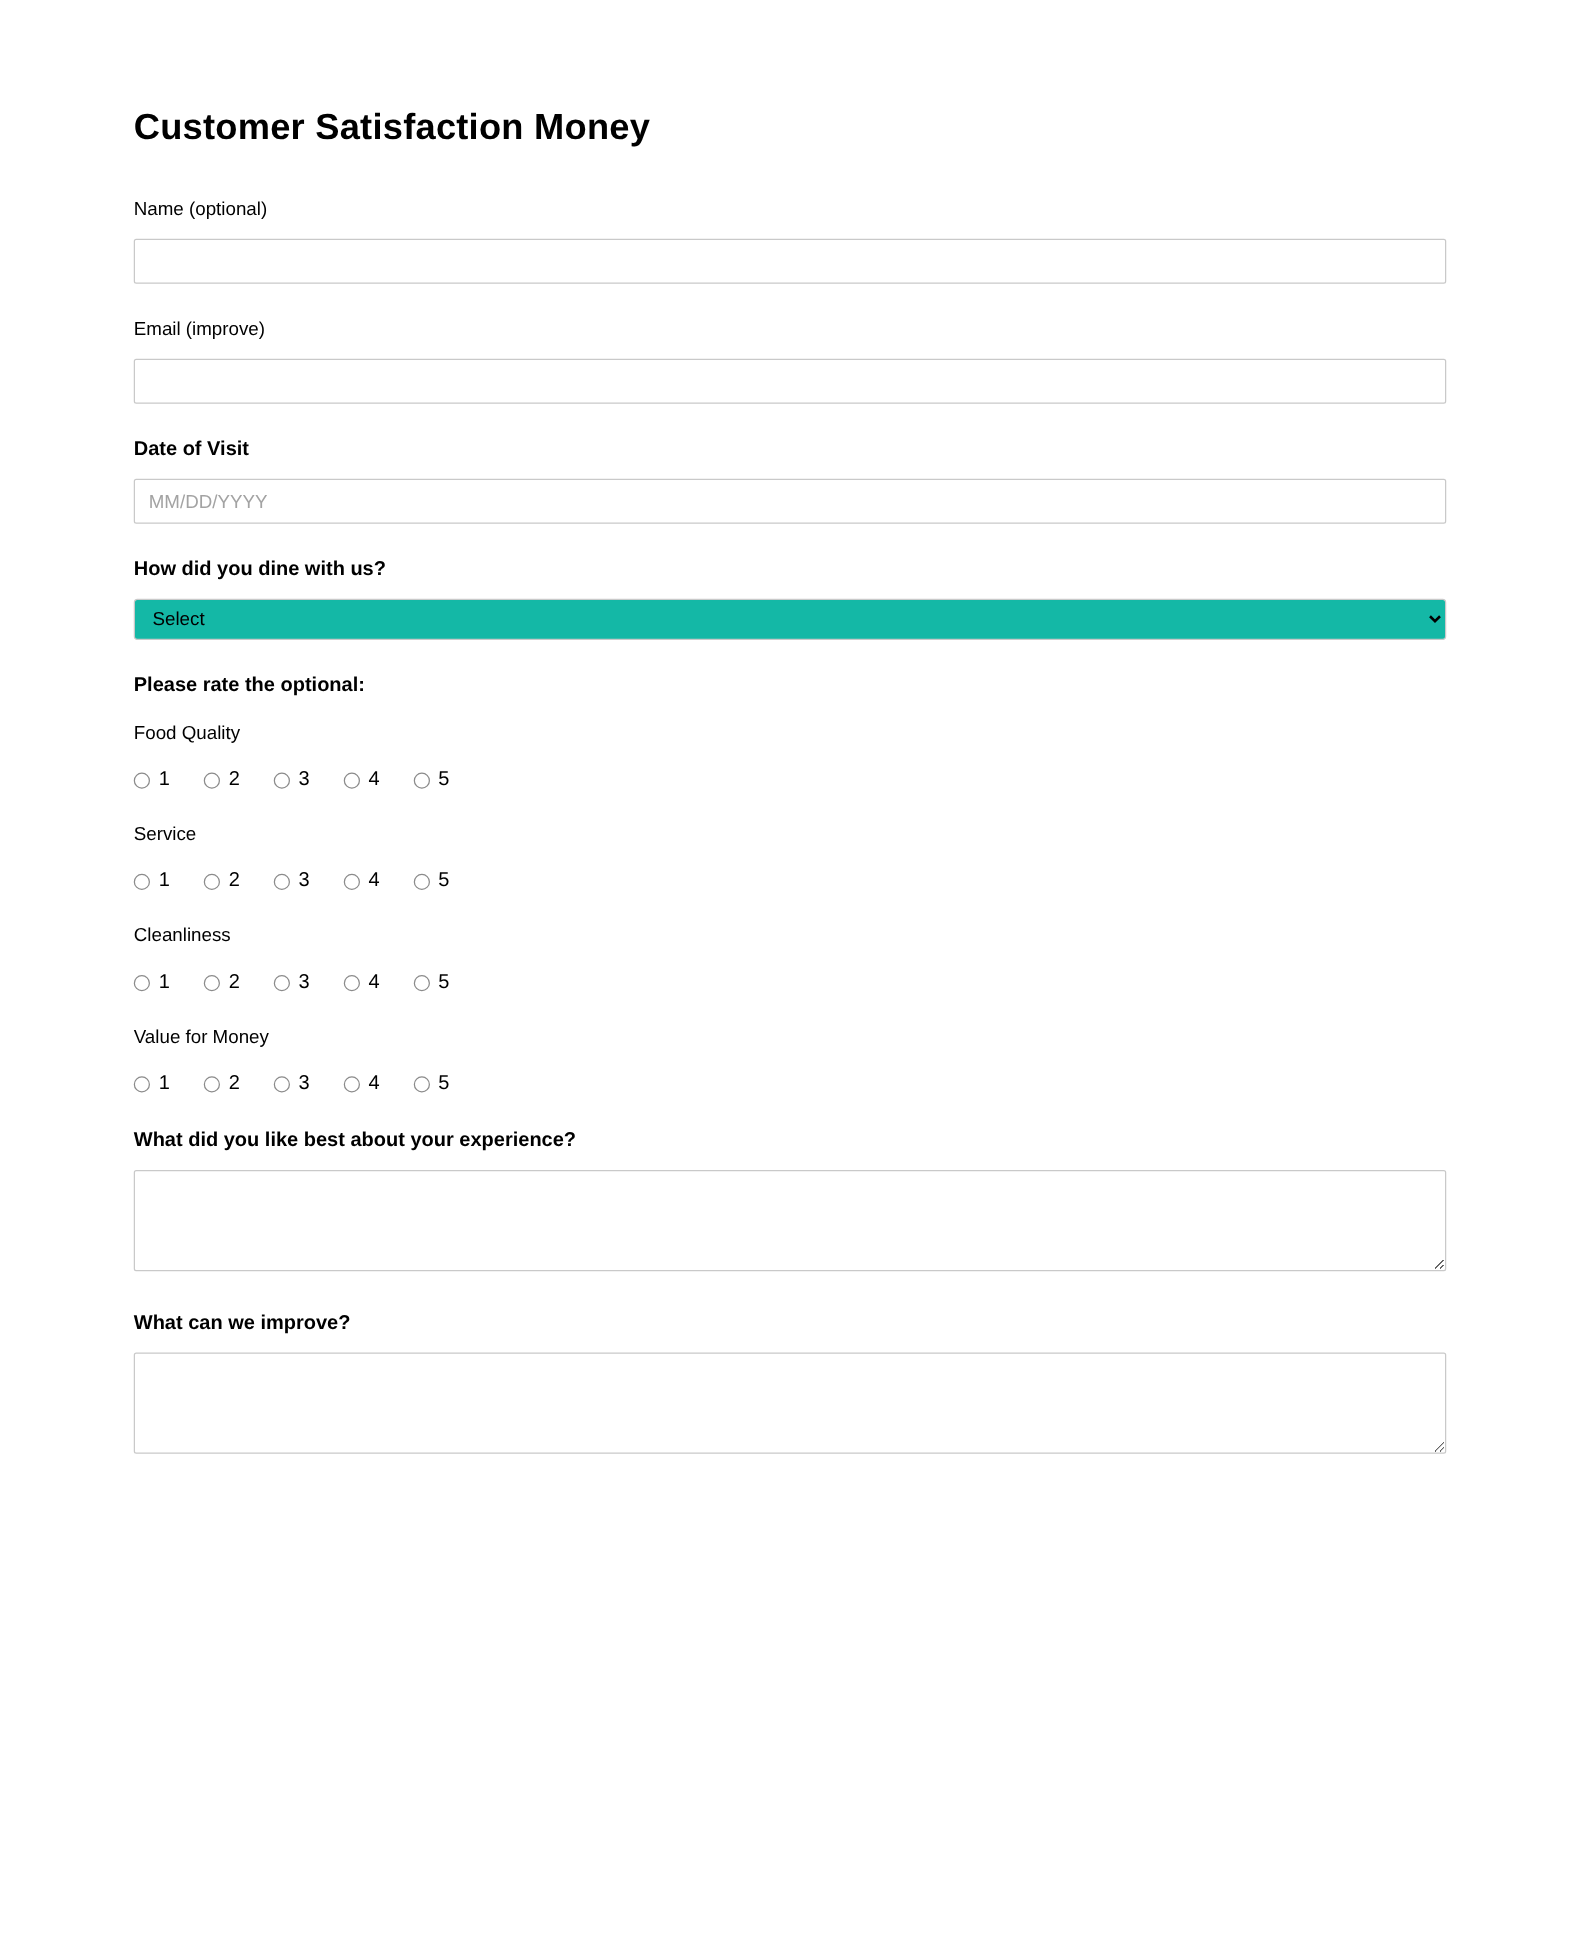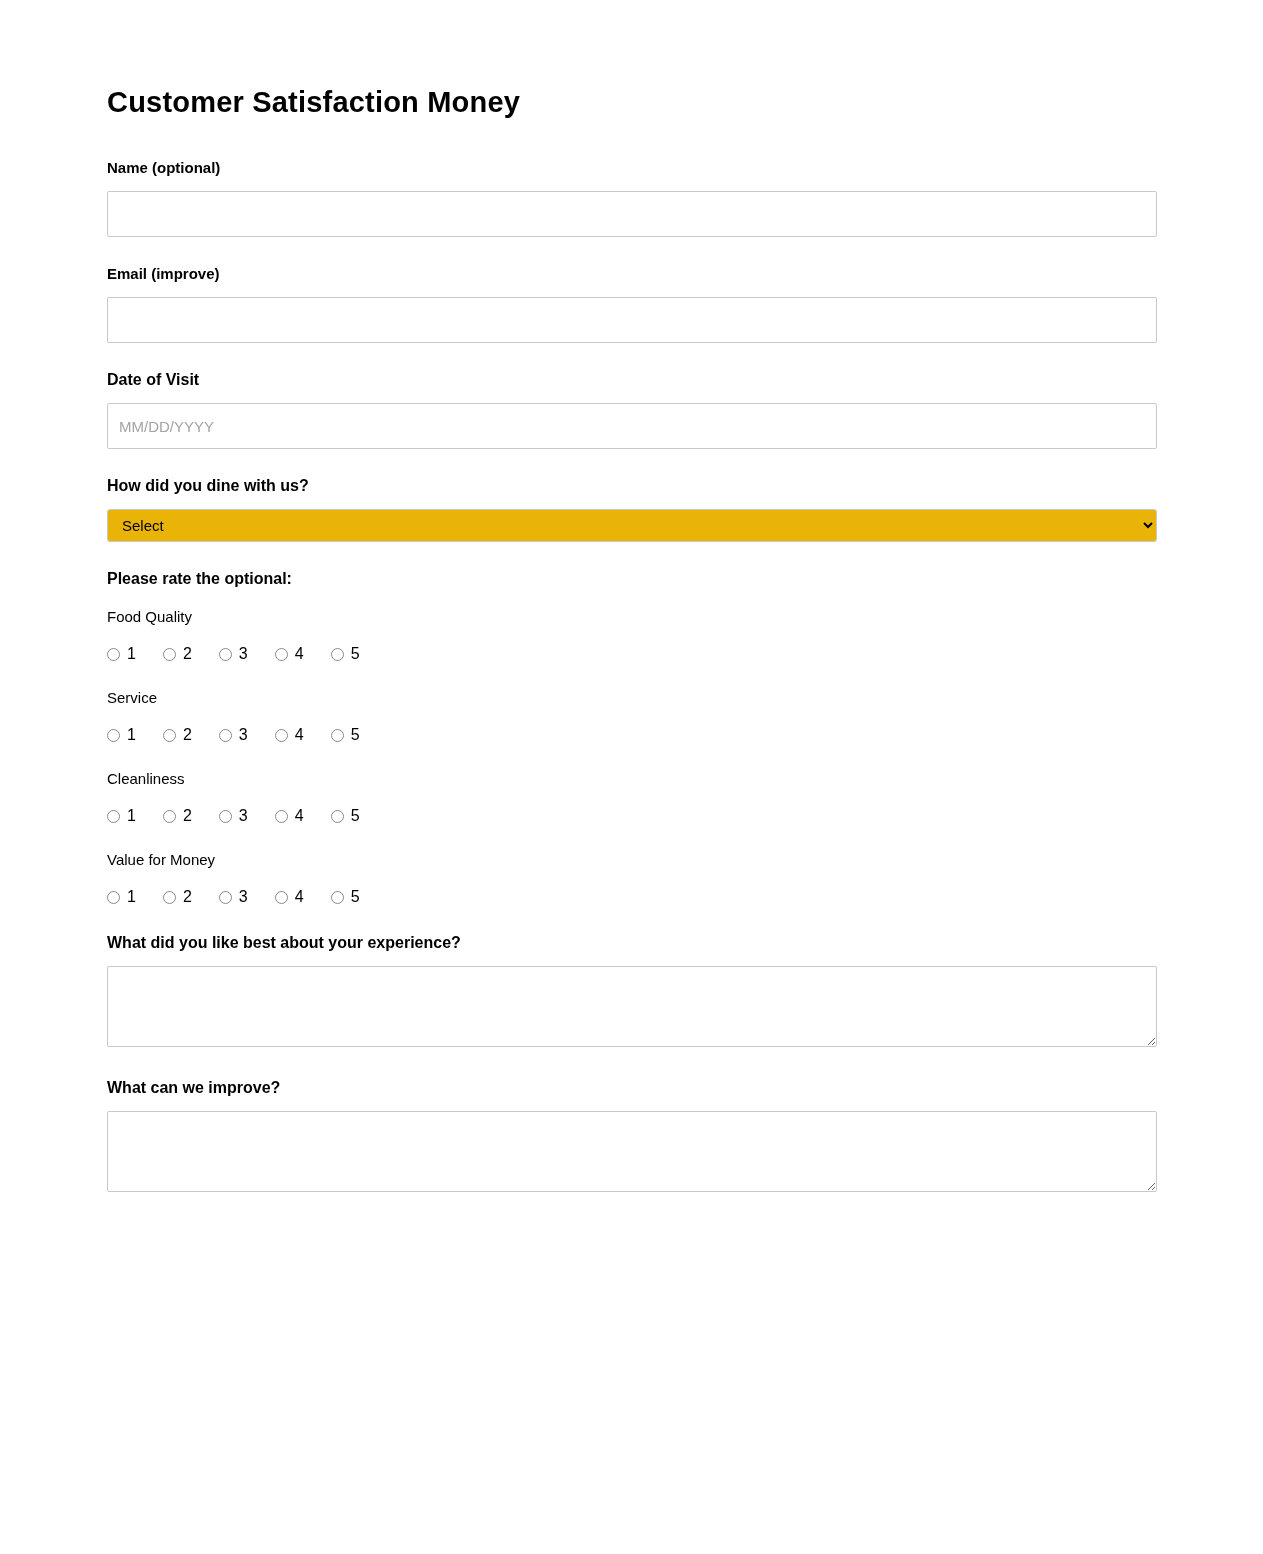--- a/index.html
+++ b/index.html
@@ -27,49 +27,48 @@
     letter-spacing: 0.2px;
   }
   .field { margin-bottom: 28px; }
   .section { margin-top: 28px; }
   .label {
     display: block;
     font-size: 15px;
     line-height: 18px;
     margin-bottom: 14px;
     color: #000000;
-    font-weight: bold;
   }
   .label.bold {
     font-weight: bold;
     font-size: 16px;
   }
   input[type="text"] {
     width: 100%;
-    height: 46px;
+    height: 36px;
     border: 1px solid #c9c9c9;
     border-radius: 2px;
     padding: 0 11px;
     font-size: 15px;
     font-family: inherit;
     color: #000000;
     background: #ffffff;
     outline: none;
   }
   input[type="text"]::placeholder { color: #a3a3a3; }
   select.select-input {
     width: 100%;
     height: 33px;
     border: 1px solid #c9c9c9;
     border-radius: 3px;
     padding: 0 10px;
     font-size: 15px;
     font-family: inherit;
     color: #000000;
-    background: #eab308;
+    background: #14b8a6;
   }
   .ratings-title { margin-bottom: 20px; }
   .rating-group { margin-bottom: 26px; }
   .rating-label {
     display: block;
     font-size: 15px;
     margin-bottom: 20px;
   }
   .radio-row {
     display: flex;

